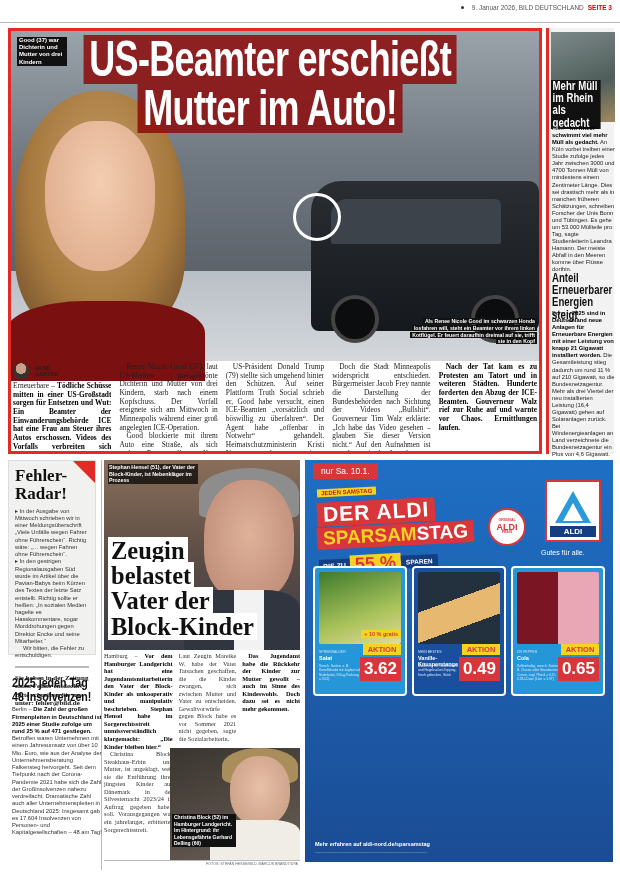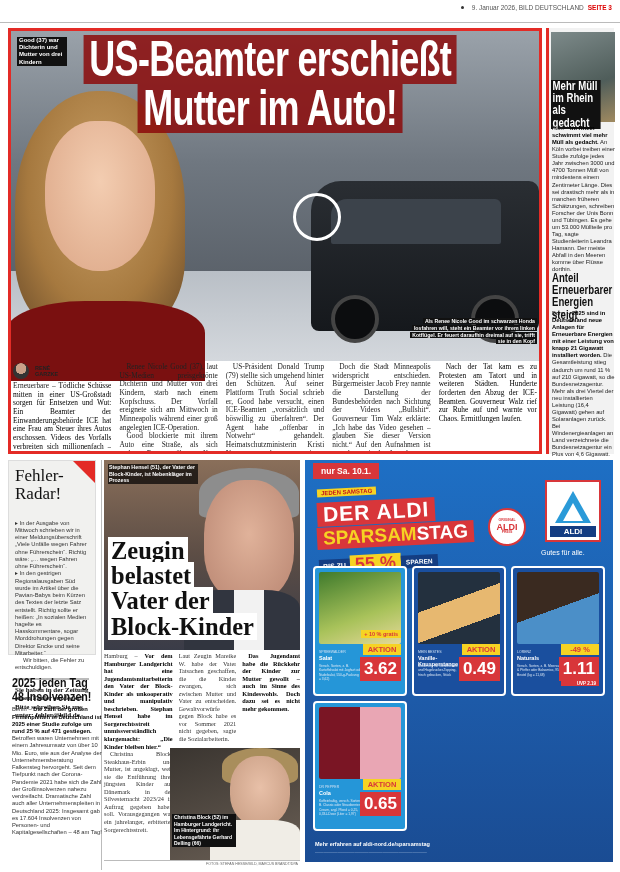--- a/index.html
+++ b/index.html
@@ -24,37 +24,37 @@
 .cap-tl span,.cap-br span,.ps span,.cap2 span{background:#111;padding:0 2px;box-decoration-break:clone;-webkit-box-decoration-break:clone}
 .headline{position:absolute;left:82px;top:2px;width:440px;text-align:center;font-family:"Liberation Sans",sans-serif;font-weight:bold;color:#fff;transform:scaleX(.72);transform-origin:center top;line-height:.98}
 .headline .l1{display:inline-block;font-size:50px;background:rgba(140,10,10,.85);padding:0 8px;letter-spacing:-1px;white-space:nowrap}
 .headline .l2{display:inline-block;font-size:50px;background:rgba(140,10,10,.85);padding:0 8px;letter-spacing:-1px;white-space:nowrap}
 .hl-wrap{position:absolute;left:0;top:2px;width:456px;text-align:center}
 .hl-wrap div{display:inline-block}
 .ps{position:absolute;left:180px;top:127px;width:120px;font-family:"Liberation Serif",serif;font-weight:bold;font-size:13.5px;color:#fff;line-height:1.08}
 .cap-br{position:absolute;left:396px;top:287px;width:130px;text-align:right;font-family:"Liberation Sans",sans-serif;font-weight:bold;font-size:5.2px;color:#fff;line-height:1.3}
 .body{position:absolute;top:332px;left:2px;width:524px;height:90px;display:flex;gap:8px;font-size:7.4px;line-height:1.17;color:#222}
 .body .col{flex:1;text-align:justify;overflow:hidden}
-.body b{font-weight:normal;color:#000}
+.body b{font-weight:bold;color:#000}
 .author{display:flex;align-items:center;gap:6px;margin-bottom:3px}
 .author .av{width:16px;height:16px;border-radius:50%;background:radial-gradient(circle at 50% 35%,#caa088 0 40%,#333 42%)}
 .author .nm{font-family:"Liberation Sans",sans-serif;font-weight:bold;font-size:5.5px;line-height:1.15}
 .indent{text-indent:7px}
 
 .side{position:absolute;top:28px;left:546px;width:68px;height:426px;background:#f2f2f2;border-left:3px solid #e32b26}
 .side .ph{position:absolute;top:4px;left:2px;width:64px;height:90px;background:linear-gradient(160deg,#7d8a8a,#4f5d5a 60%,#a08a60)}
 .side .t1{position:absolute;top:52px;left:2px;font-family:"Liberation Sans",sans-serif;font-weight:bold;color:#fff;font-size:12px;line-height:1.02;transform:scaleX(.8);transform-origin:left top}
 .side .t1 span{background:#111;padding:0 2px;box-decoration-break:clone;-webkit-box-decoration-break:clone}
 .side .tx{position:absolute;left:3px;width:63px;font-family:"Liberation Sans",sans-serif;font-size:5.8px;line-height:1.22;color:#222}
 .side .tx b{color:#000}
 .side .t2{position:absolute;top:244px;left:3px;font-family:"Liberation Sans",sans-serif;font-weight:bold;font-size:12px;line-height:1.02;color:#111;transform:scaleX(.8);transform-origin:left top;width:80px}
 
 .fehler{position:absolute;top:460px;left:8px;width:88px;height:195px;background:#f1f1ef;border:1px solid #ddd;font-family:"Liberation Sans",sans-serif}
 .fehler .corner{position:absolute;top:0;right:0;width:0;height:0;border-top:22px solid #e32b26;border-left:22px solid transparent}
-.fehler h2{font-family:"Liberation Serif",serif;font-weight:normal;font-size:17px;line-height:1.05;margin:6px 0 17px 6px}
+.fehler h2{font-family:"Liberation Serif",serif;font-weight:bold;font-size:17px;line-height:1.05;margin:6px 0 5px 6px}
 .fehler .tx{font-size:5.8px;line-height:1.25;color:#333;padding:0 6px}
 .fehler .hr{height:2px;background:#bbb;margin:6px}
 .fehler .ask{font-family:"Liberation Serif",serif;font-weight:bold;font-size:7px;line-height:1.22;padding:0 6px}
 .vline{position:absolute;top:460px;left:101px;width:1px;height:410px;background:#bbb}
 .insolv{position:absolute;top:676px;left:12px;width:90px;font-family:Liberation Sans, sans-serif}
 .insolv h2{font-weight:bold;font-size:13px;line-height:1.05;transform:scaleX(.82);transform-origin:left top;width:110px;margin-bottom:3px}
 .insolv .tx{font-size:5.8px;line-height:1.25;color:#333}
 .insolv .tx b{color:#000}
 
 .block{position:absolute;top:460px;left:104px;width:196px;height:410px}
@@ -72,21 +72,21 @@
 .block .body2 b{color:#000}
 .block .ph2{position:absolute;top:288px;left:66px;width:130px;height:112px;background:linear-gradient(160deg,#3a3530,#6a5f55)}
 .block .ph2 .w{position:absolute;left:60px;top:8px;width:60px;height:70px;border-radius:45%;background:radial-gradient(ellipse at 50% 45%,#e8c0a8,#c59a80)}
 .block .ph2 .wh{position:absolute;left:52px;top:0;width:76px;height:36px;border-radius:50% 50% 20% 20%;background:#a98e5c}
 .block .ph2 .sw{position:absolute;left:40px;top:72px;width:90px;height:40px;background:#f0ede6;border-radius:30% 30% 0 0}
 .block .ph2 .cap2{position:absolute;left:2px;top:66px;font-family:"Liberation Sans",sans-serif;font-weight:bold;font-size:5px;color:#fff;line-height:1.3}
 .block .credit{position:absolute;top:402px;right:2px;font-family:"Liberation Sans",sans-serif;font-size:3.6px;color:#666}
 .block .rule{position:absolute;left:0;top:400px;width:196px;height:1px;background:#bbb}
 
 .ad{position:absolute;top:460px;left:305px;width:308px;height:402px;background:linear-gradient(180deg,#1e6fc4 0%,#1d5aa8 60%,#1a4c93 100%);font-family:"Liberation Sans",sans-serif;overflow:hidden}
-.ad .nur{position:absolute;left:8px;top:3px;background:#d8363a;color:#fff;font-weight:bold;font-size:8.5px;padding:3px 8px}
+.ad .nur{position:absolute;left:8px;top:3px;background:#d8363a;color:#fff;font-weight:normal;font-size:8.5px;padding:3px 8px}
 .ad .jeden{position:absolute;left:12px;top:28px;background:#f6d323;color:#c3161c;font-weight:bold;font-size:6px;padding:1px 4px;transform:rotate(-3deg)}
 .ad .der{position:absolute;left:12px;top:40px;background:#d8363a;color:#fff;font-weight:bold;font-size:21px;padding:0 6px;transform:rotate(-3deg);letter-spacing:1px}
 .ad .spar{position:absolute;left:12px;top:64px;background:#d8363a;color:#f6d323;font-weight:bold;font-size:19px;padding:0 6px;transform:rotate(-3deg)}
 .ad .spar i{font-style:normal;color:#fff}
 .ad .bis{position:absolute;left:14px;top:94px;display:flex;align-items:center;transform:rotate(-3deg)}
 .ad .bis .a{background:#143d82;color:#fff;font-weight:bold;font-size:7px;padding:3px 4px}
 .ad .bis .p{background:#f6d323;color:#d8363a;font-weight:bold;font-size:18px;padding:0 5px;line-height:1}
 .ad .bis .s{background:#143d82;color:#fff;font-weight:bold;font-size:6.5px;padding:3px 5px}
 .ad .seal{position:absolute;left:183px;top:48px;width:38px;height:38px;border-radius:50%;background:#fff;border:2px solid #d8363a;display:flex;align-items:center;justify-content:center;flex-direction:column;color:#d8363a;font-weight:bold;font-size:9px;line-height:.95}
 .ad .seal small{font-size:3.5px}
@@ -268,30 +268,20 @@
   </div>
       <div class="card">
         <div class="img" style="background:linear-gradient(160deg,#23303e 0 40%,#e7b870 40% 70%,#23303e 70%)"></div>
   <div class="brand">MEIN BESTES</div>
   <div class="name">Vanille-Knusperstange</div>
   <div class="desc">Blätterteig mit Vanillecreme und Hagelzucker-Topping, frisch gebacken, Stück</div>
 
   <div class="badge">AKTION</div>
   <div class="price">0.49</div>
   </div>
-      <div class="card">
-        <div class="img" style="background:linear-gradient(160deg,#3a2a20 0 50%,#4b8fc8 50%)"></div>
-  <div class="brand">LORENZ</div>
-  <div class="name">Naturals</div>
-  <div class="desc">Versch. Sorten, z. B. Meersalz &amp; Pfeffer oder Balsamico, 95-g-Beutel (kg = 11,68)</div>
-
-  <div class="badge">-49 %</div>
-  <div class="price">1.11</div>
-  <div class="uvp">UVP 2.19</div>
-      </div>
       <div class="card light">
         <div class="img" style="background:linear-gradient(90deg,#7a1524 0 50%,#e9a6b4 50%)"></div>
   <div class="brand">DR PEPPER</div>
   <div class="name">Cola</div>
   <div class="desc">Koffeinhaltig, versch. Sorten, z. B. Classic oder Strawberries &amp; Cream, zzgl. Pfand = 0,25, 0,33-l-Dose (Liter = 1,97)</div>
 
   <div class="badge">AKTION</div>
   <div class="price">0.65</div>
   </div>
     </div>

